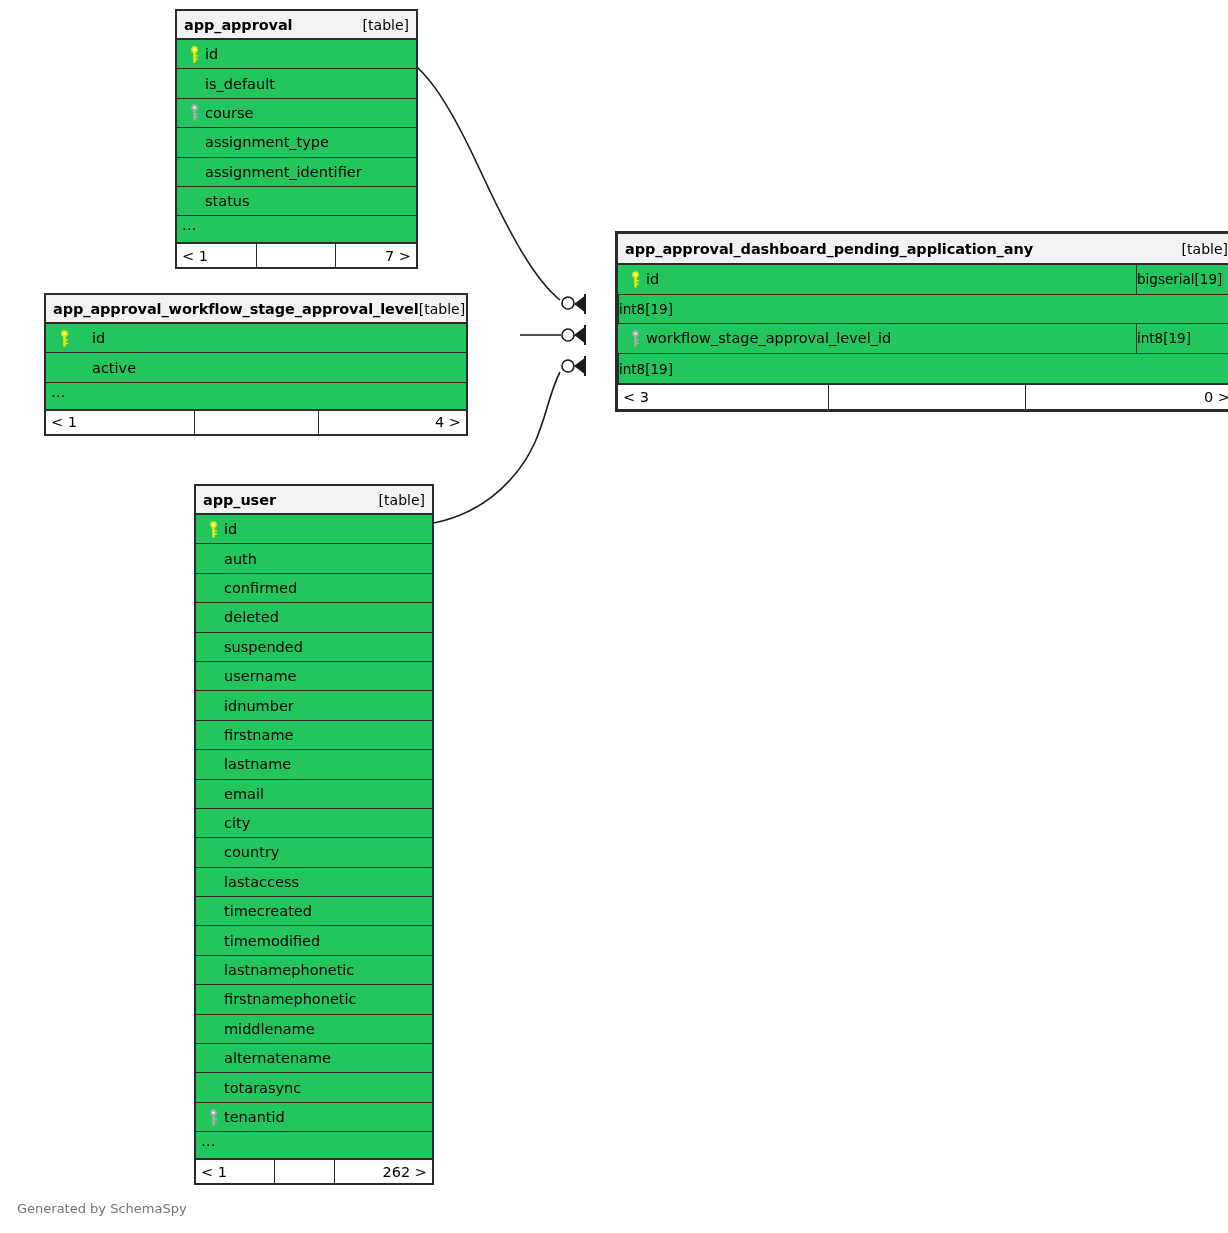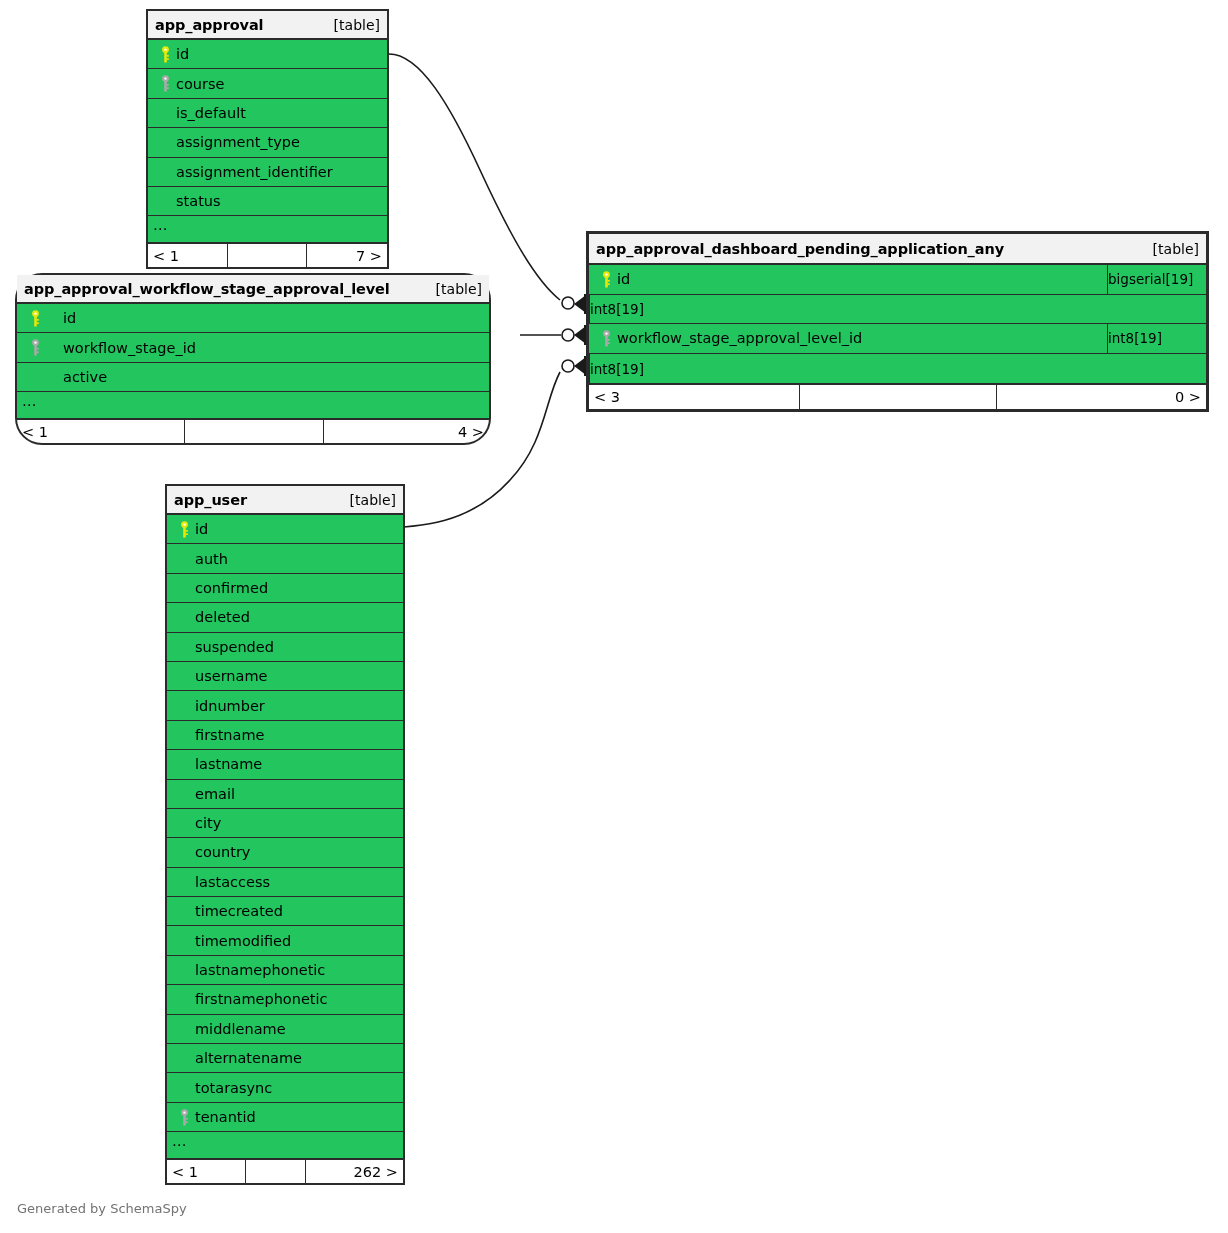--- a/index.html
+++ b/index.html
@@ -32,20 +32,21 @@
     z-index: 5;
   }
 
   
   .table-box {
     position: absolute;
     box-sizing: border-box;
     background: #ffffff;
     border: 2px solid #2b2b2b;
     z-index: 10;
+    margin-left: 29px;
   }
   .table-box.focal {
     border-width: 3px;
   }
 
   .tbl-header {
     display: flex;
     align-items: center;
     justify-content: space-between;
     box-sizing: border-box;
@@ -146,21 +147,21 @@
   .foot-cell:last-child { border-right: none; }
   .foot-left  { flex: 0 0 33.4%; justify-content: flex-start; }
   .foot-mid   { flex: 0 0 33.3%; }
   .foot-right { flex: 1 1 auto; justify-content: flex-end; }
 
   
   #tbl-app_approval {
     left: 146px; top: 9px; width: 243px;
   }
   #tbl-workflow {
-    left: 15px; top: 273px; width: 476px; border-radius: 27px;
+    left: 15px; top: 293px; width: 424px;
   }
   #tbl-dashboard {
     left: 586px; top: 231px; width: 623px;
   }
   #tbl-app_user {
     left: 165px; top: 484px; width: 240px;
   }
 
   #tbl-dashboard .tbl-header { height: 31px; }
   #tbl-dashboard .row { height: 29.6px; }
@@ -233,36 +234,36 @@
                 <rect x="3.2" y="5.5" width="2.6" height="11" fill="#e8e80a"></rect>
                 <rect x="5.8" y="9" width="2" height="1.7" fill="#e8e80a"></rect>
                 <rect x="5.8" y="12.3" width="2" height="1.7" fill="#e8e80a"></rect>
               </svg>
           </span>
           <span class="col-label">id</span>
         </div>
       </div>
       <div class="row">
         <div class="col-name">
+          <span class="keyslot"></span>
+          <span class="col-label">is_default</span>
+        </div>
+      </div>
+      <div class="row">
+        <div class="col-name">
           <span class="keyslot">
             <svg width="9" height="17" viewBox="0 0 9 17">
                 <circle cx="4.5" cy="3.6" r="3.4" fill="#aaaaaa"></circle>
                 <circle cx="4.5" cy="3.6" r="1.2" fill="#ffffff"></circle>
                 <rect x="3.2" y="5.5" width="2.6" height="11" fill="#aaaaaa"></rect>
                 <rect x="5.8" y="9" width="2" height="1.7" fill="#aaaaaa"></rect>
                 <rect x="5.8" y="12.3" width="2" height="1.7" fill="#aaaaaa"></rect>
               </svg>
           </span>
           <span class="col-label">course</span>
-        </div>
-      </div>
-      <div class="row">
-        <div class="col-name">
-          <span class="keyslot"></span>
-          <span class="col-label">is_default</span>
         </div>
       </div>
       <div class="row">
         <div class="col-name">
           <span class="keyslot"></span>
           <span class="col-label">assignment_type</span>
         </div>
       </div>
       <div class="row">
         <div class="col-name">
@@ -302,34 +303,20 @@
                 <rect x="3.2" y="5.5" width="2.6" height="11" fill="#e8e80a"></rect>
                 <rect x="5.8" y="9" width="2" height="1.7" fill="#e8e80a"></rect>
                 <rect x="5.8" y="12.3" width="2" height="1.7" fill="#e8e80a"></rect>
               </svg>
           </span>
           <span class="col-label">id</span>
         </div>
       </div>
       <div class="row">
         <div class="col-name">
-          <span class="keyslot">
-            <svg width="9" height="17" viewBox="0 0 9 17">
-                <circle cx="4.5" cy="3.6" r="3.4" fill="#aaaaaa"></circle>
-                <circle cx="4.5" cy="3.6" r="1.2" fill="#ffffff"></circle>
-                <rect x="3.2" y="5.5" width="2.6" height="11" fill="#aaaaaa"></rect>
-                <rect x="5.8" y="9" width="2" height="1.7" fill="#aaaaaa"></rect>
-                <rect x="5.8" y="12.3" width="2" height="1.7" fill="#aaaaaa"></rect>
-              </svg>
-          </span>
-          <span class="col-label">workflow_stage_id</span>
-        </div>
-      </div>
-      <div class="row">
-        <div class="col-name">
           <span class="keyslot"></span>
           <span class="col-label">active</span>
         </div>
       </div>
       <div class="row ellipsis">
         <span class="dots">…</span>
       </div>
     </div>
     <div class="tbl-footer">
       <span class="foot-cell foot-left">&lt; 1</span>

